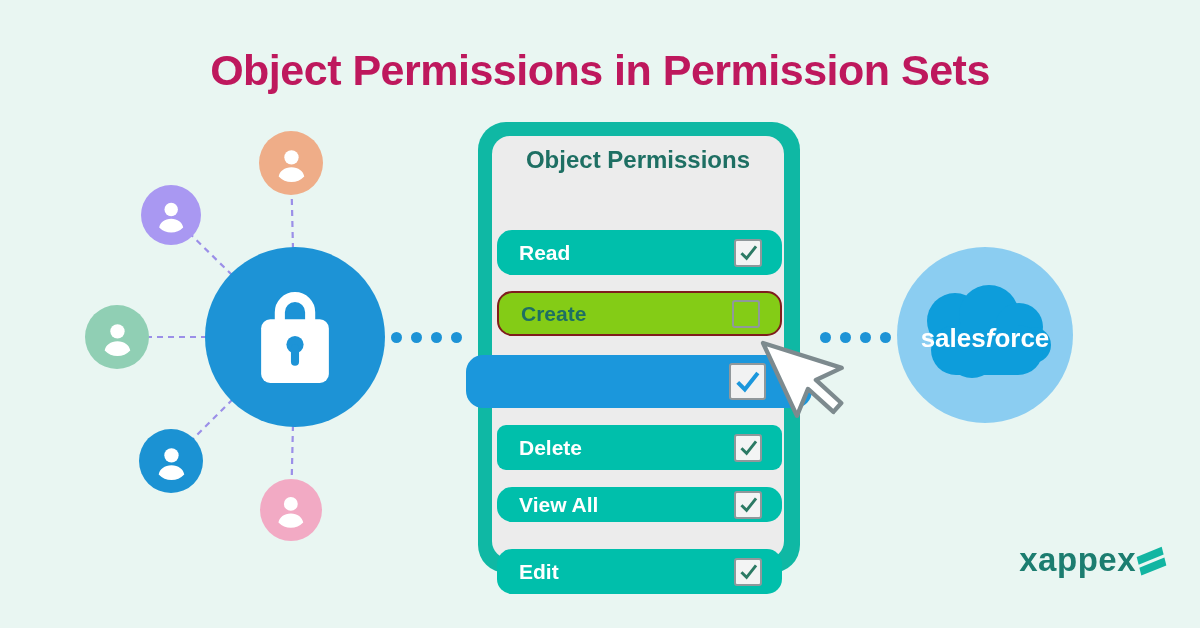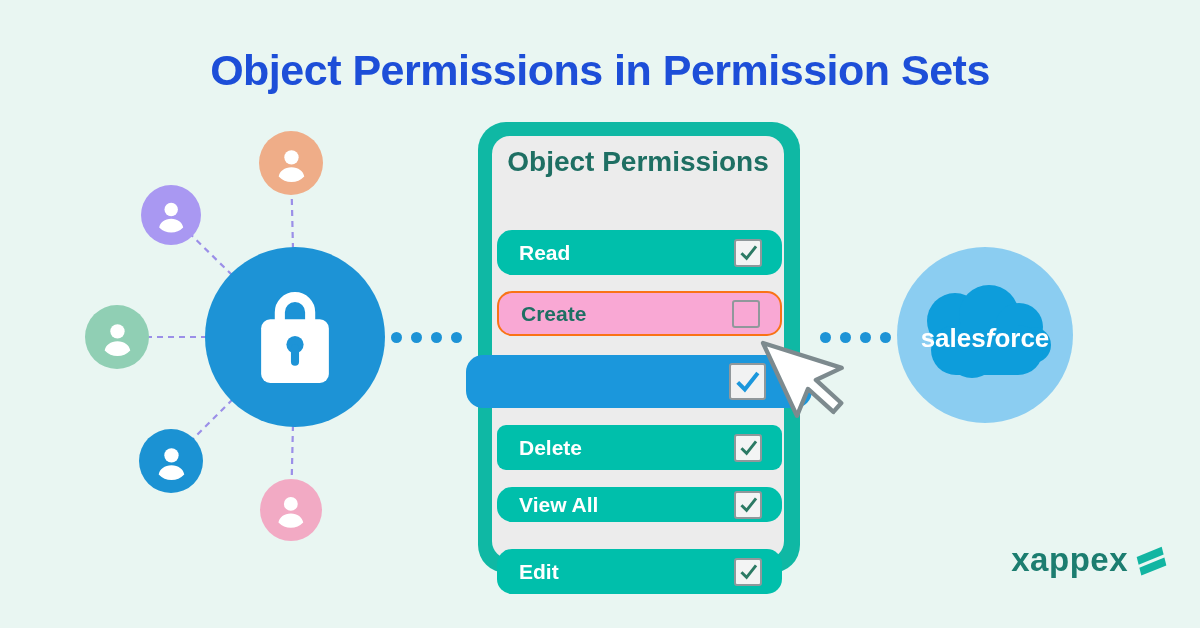--- a/index.html
+++ b/index.html
@@ -6,21 +6,21 @@
   html,body { width:1200px; height:628px; }
   body { font-family:"Liberation Sans", sans-serif; }
   .canvas {
     position:relative; width:1200px; height:628px;
     background:#e9f6f2; overflow:hidden;
   }
   
   .title {
     position:absolute; top:46px; left:0; width:100%;
     text-align:center; font-size:43px; font-weight:bold;
-    letter-spacing:-0.5px; color:#1d4ed8;
+    letter-spacing:-0.5px; color:#be185d;
   }
   
   .lines-svg { position:absolute; left:0; top:0; width:1200px; height:628px; pointer-events:none; }
   .avatar {
     position:absolute; border-radius:50%;
     display:flex; align-items:center; justify-content:center;
   }
   .avatar svg { width:64%; height:64%; }
   .av-orange { background:#efad88; }
   .av-purple { background:#a998f2; }
@@ -41,30 +41,30 @@
   .card-outer {
     position:absolute; left:478px; top:122px; width:322px; height:451px;
     background:#0fb8a4; border-radius:28px;
   }
   .card-inner {
     position:absolute; left:492px; top:136px; width:292px; height:423px;
     background:#ececec; border-radius:18px;
   }
   .card-header {
     position:absolute; left:488px; top:146px; width:300px;
-    text-align:center; font-size:28px; font-weight:bold; color:#1e6f63;
+    text-align:center; font-size:24px; font-weight:bold; color:#1e6f63;
   }
   .perm-row {
     position:absolute; display:flex; align-items:center;
     border-radius:15px; font-weight:bold; font-size:21px; color:#ffffff;
     padding-left:22px;
     margin-top:44px;
   }
   .variant-teal { background:#00bfab; }
-  .variant-outline { background:#f9a8d4; border:2px solid #f97316; color:#1e6f63; font-weight:600; }
+  .variant-outline { background:#84cc16; border:2px solid #7f1d1d; color:#1e6f63; font-weight:600; }
   .variant-highlight { background:#1b97dc; font-size:27px; border-radius:17px; }
   .row-0 { left:497px; top:186px; width:285px; height:45px; }
   .row-1 { left:497px; top:247px; width:285px; height:45px; }
   .row-2 { left:466px; top:311px; width:346px; height:53px; }
   .row-3 { left:497px; top:381px; width:285px; height:45px;border-radius:9px; }
   .row-4 { left:497px; top:443px; width:285px; height:35px; }
   .row-5 { left:497px; top:505px; width:285px; height:45px; }
   .checkbox {
     width:28px; height:28px; background:#f3f4f4;
     border:2px solid #90989b; border-radius:3px;
@@ -81,21 +81,21 @@
   
   .sf-circle {
     position:absolute; left:897px; top:247px; width:176px; height:176px;
     border-radius:50%; background:#8bcdf1;text-align:right;
   }
   .sf-circle svg { position:absolute; left:0; top:0; width:176px; height:176px; }
   .sf-text { font-family:"Liberation Sans", sans-serif; font-size:26px; font-weight:600; fill:#ffffff; }
   
   .brand {
     position:absolute; left:1005px; top:540px; width:165px; height:40px;
-    display:flex; align-items:center; justify-content:flex-end; gap:8px;
+    display:flex; align-items:center; justify-content:flex-end; 
   }
   .brand-text { font-size:33px; font-weight:600; color:#1c7d70; letter-spacing:0.5px; }
 </style>
 </head>
 <body>
 
 <div class="canvas">
 
   <h1 class="title">Object Permissions in Permission Sets</h1>
 

